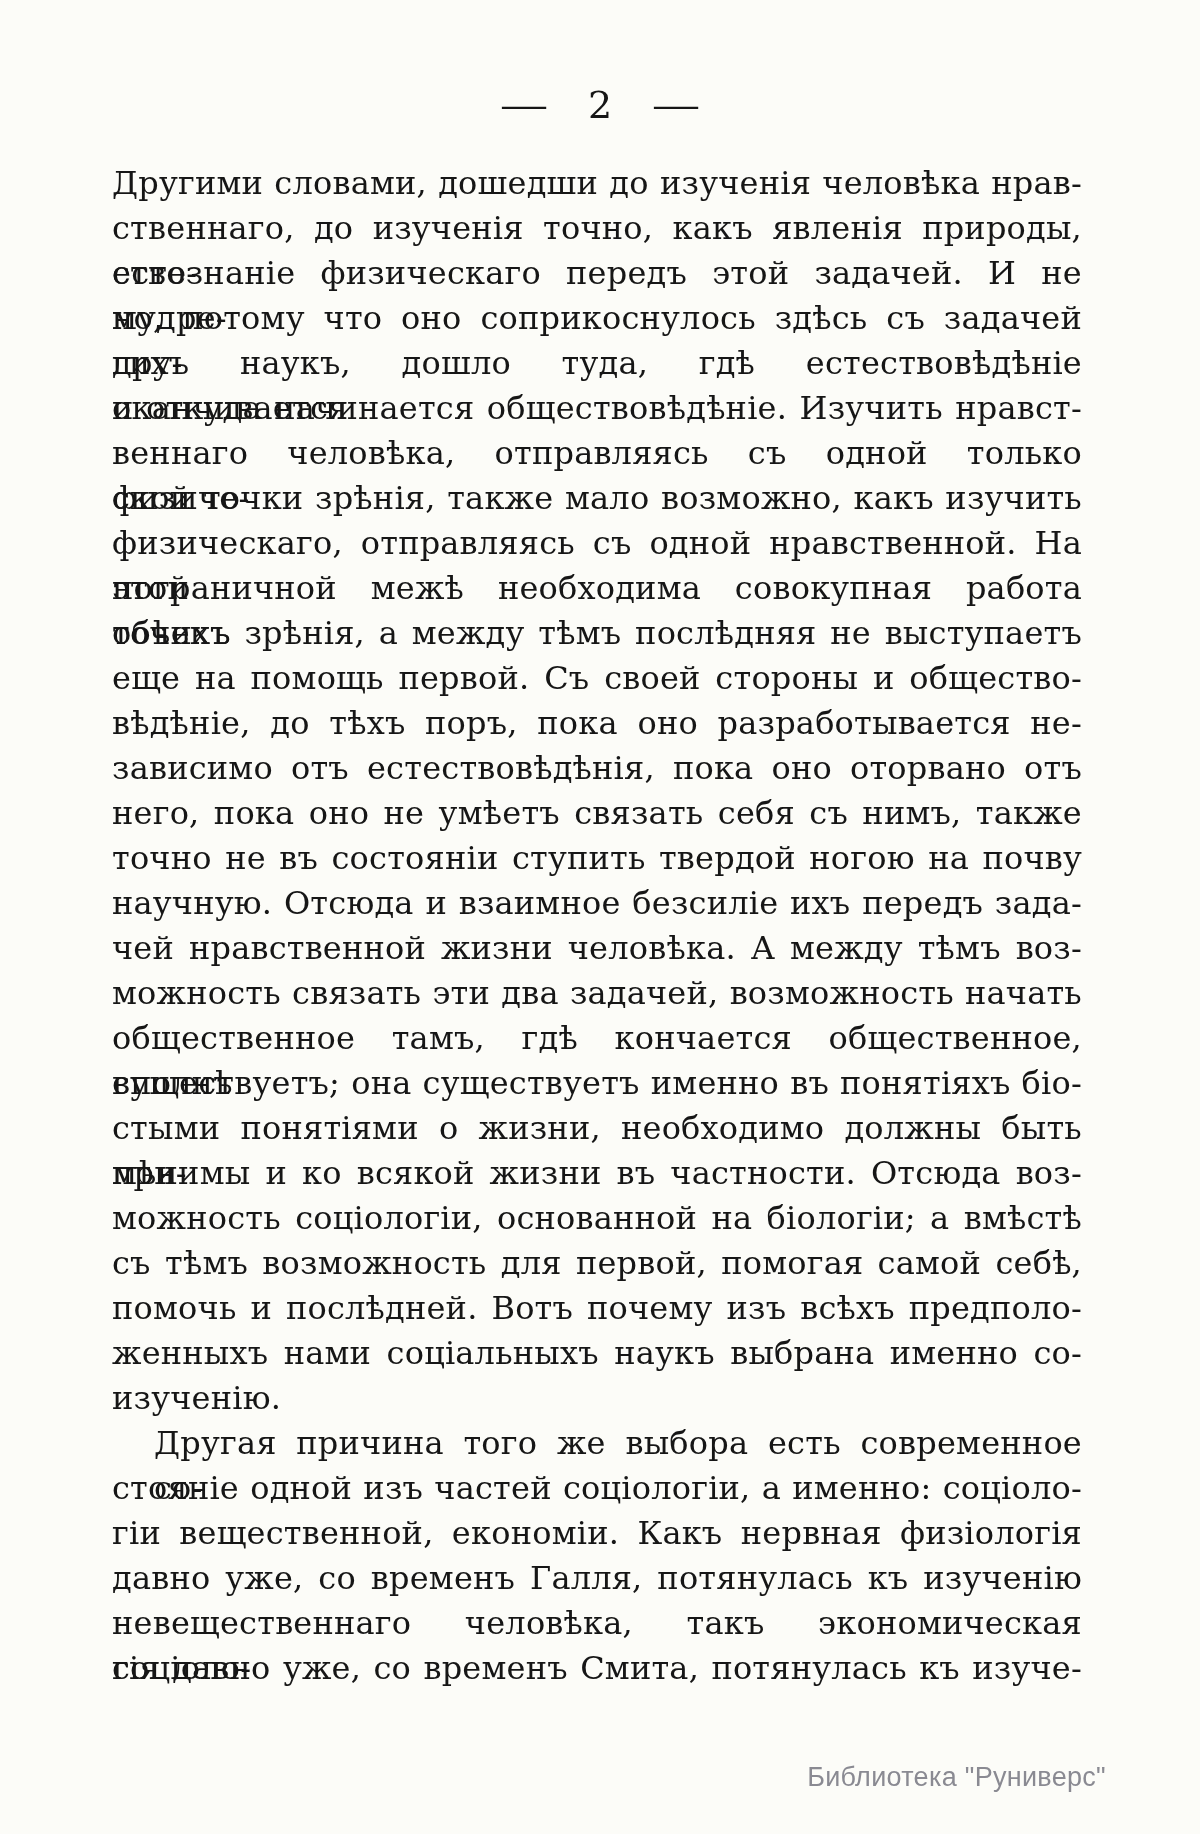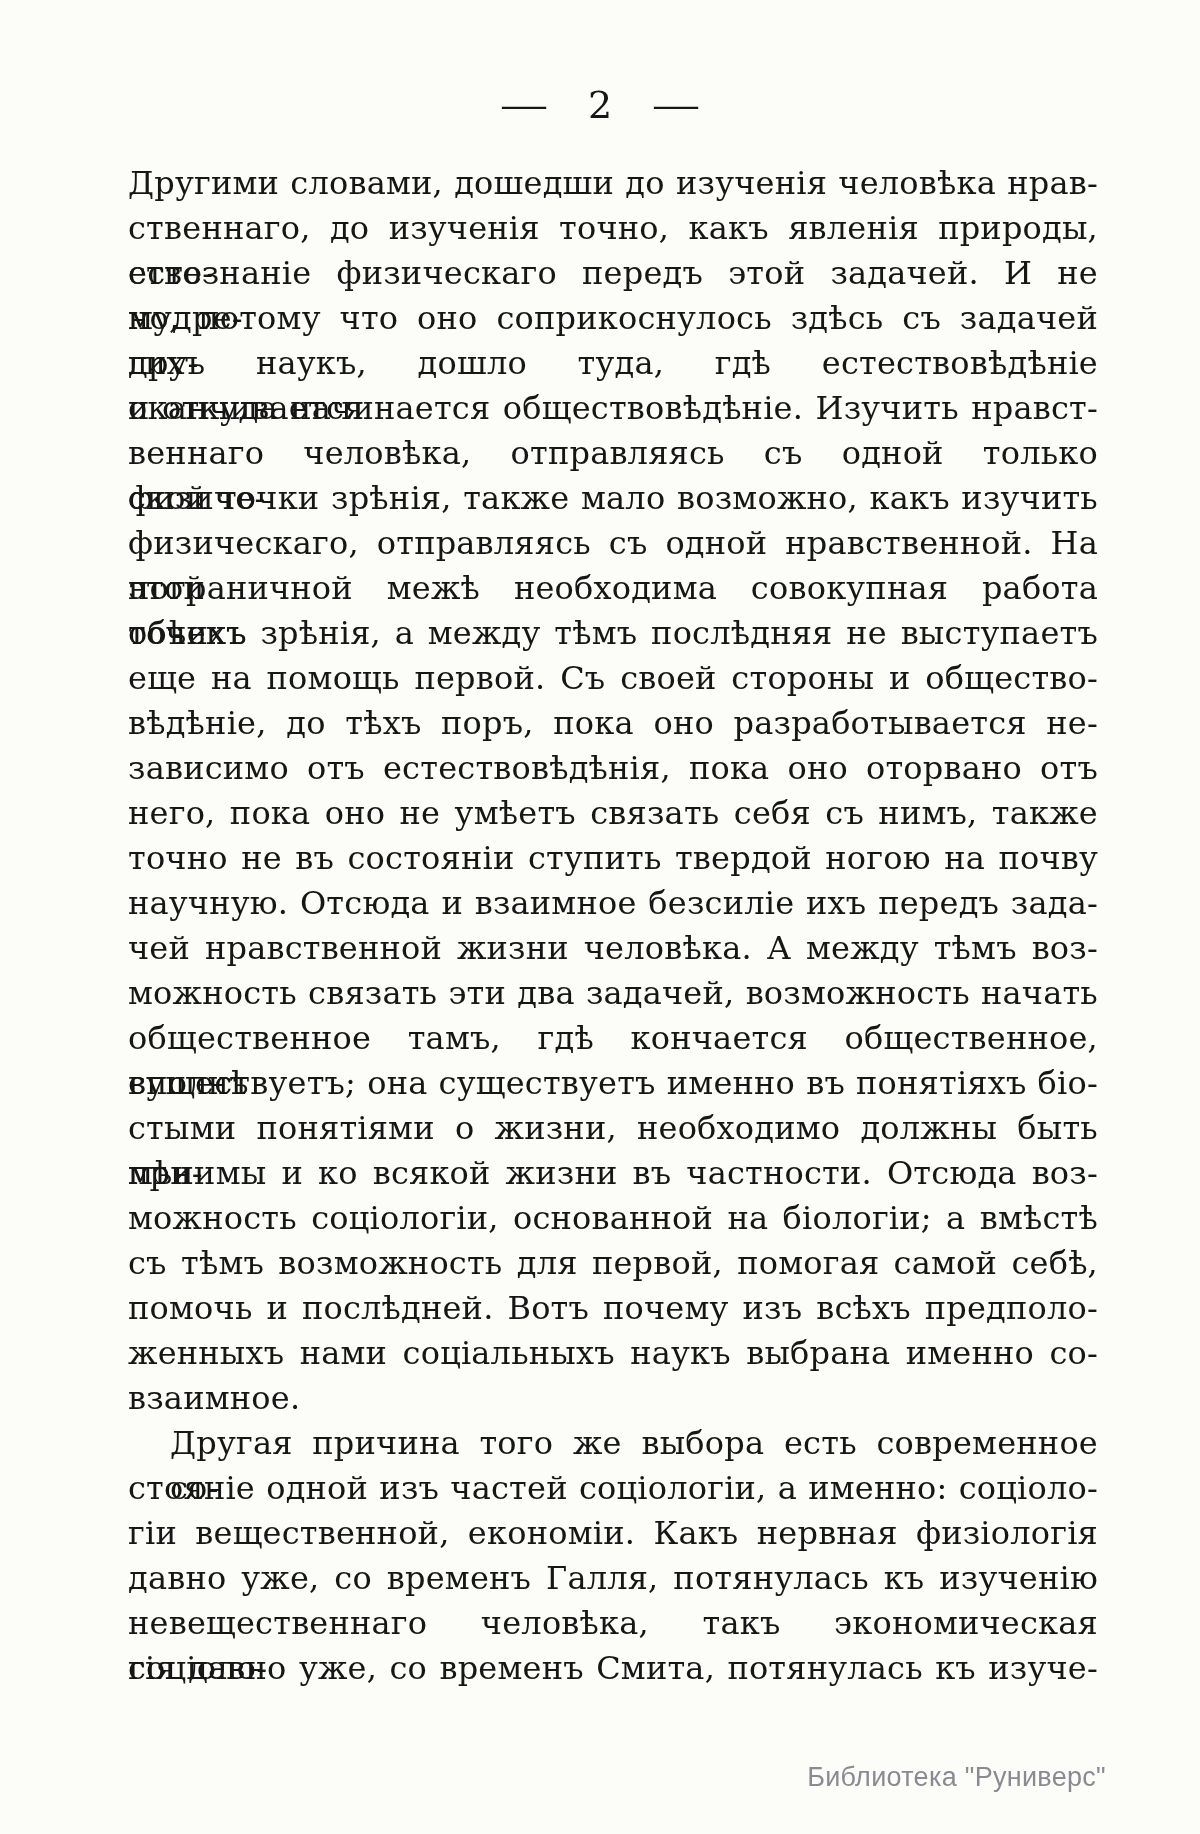--- a/index.html
+++ b/index.html
@@ -28,21 +28,21 @@
     transform: scaleX(1.35);
     font-weight: 400;
   }
   .running-head .pagenum {
     font-size: 38px;
     line-height: 1;
   }
   
   .text-block {
     position: absolute;
-    left: 128px;
+    left: 112px;
     top: 161px;
     width: 970px;
     font-size: 32px;
     line-height: 45px;
     letter-spacing: 0.2px;
   }
   .text-line {
     height: 45px;
     text-align: justify;
     text-align-last: justify;
@@ -99,21 +99,21 @@
     <div class="text-line">чей нравственной жизни человѣка. А между тѣмъ воз-</div>
     <div class="text-line">можность связать эти два задачей, возможность начать</div>
     <div class="text-line">общественное тамъ, гдѣ кончается общественное, вполнѣ</div>
     <div class="text-line">существуетъ; она существуетъ именно въ понятіяхъ біо-</div>
     <div class="text-line">стыми понятіями о жизни, необходимо должны быть при-</div>
     <div class="text-line">мѣнимы и ко всякой жизни въ частности. Отсюда воз-</div>
     <div class="text-line">можность соціологіи, основанной на біологіи; а вмѣстѣ</div>
     <div class="text-line">съ тѣмъ возможность для первой, помогая самой себѣ,</div>
     <div class="text-line">помочь и послѣдней. Вотъ почему изъ всѣхъ предполо-</div>
     <div class="text-line">женныхъ нами соціальныхъ наукъ выбрана именно со-</div>
-    <div class="text-line para-end">взаимное.</div>
+    <div class="text-line para-end">изученію.</div>
 
     <div class="text-line para-indent">Другая причина того же выбора есть современное со-</div>
     <div class="text-line">стояніе одной изъ частей соціологіи, а именно: соціоло-</div>
     <div class="text-line">гіи вещественной, економіи. Какъ нервная физіологія</div>
     <div class="text-line">давно уже, со временъ Галля, потянулась къ изученію</div>
     <div class="text-line">невещественнаго человѣка, такъ экономическая соціоло-</div>
     <div class="text-line">гія давно уже, со временъ Смита, потянулась къ изуче-</div>
   </div>
 
   <div class="watermark">Библиотека "Руниверс"</div>

